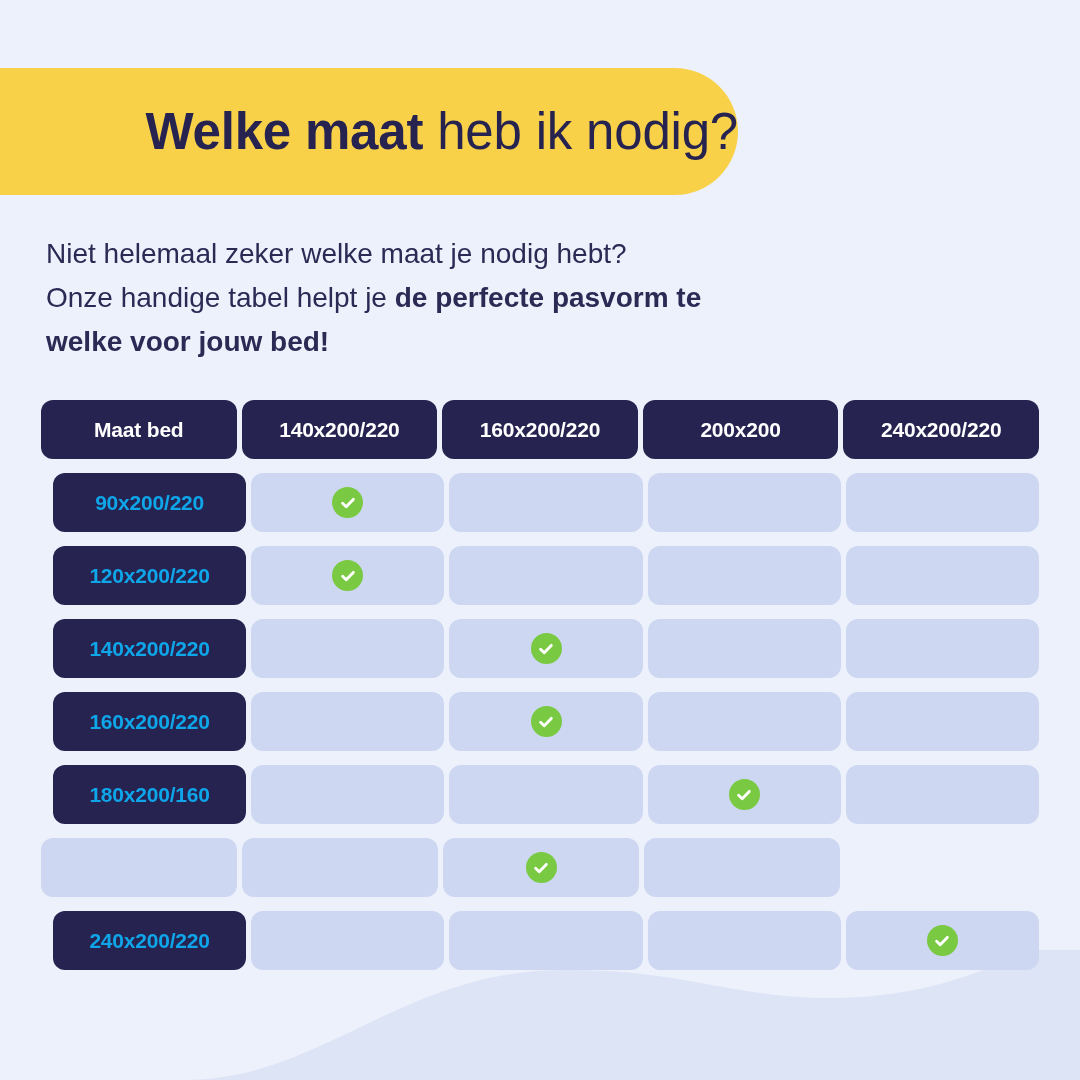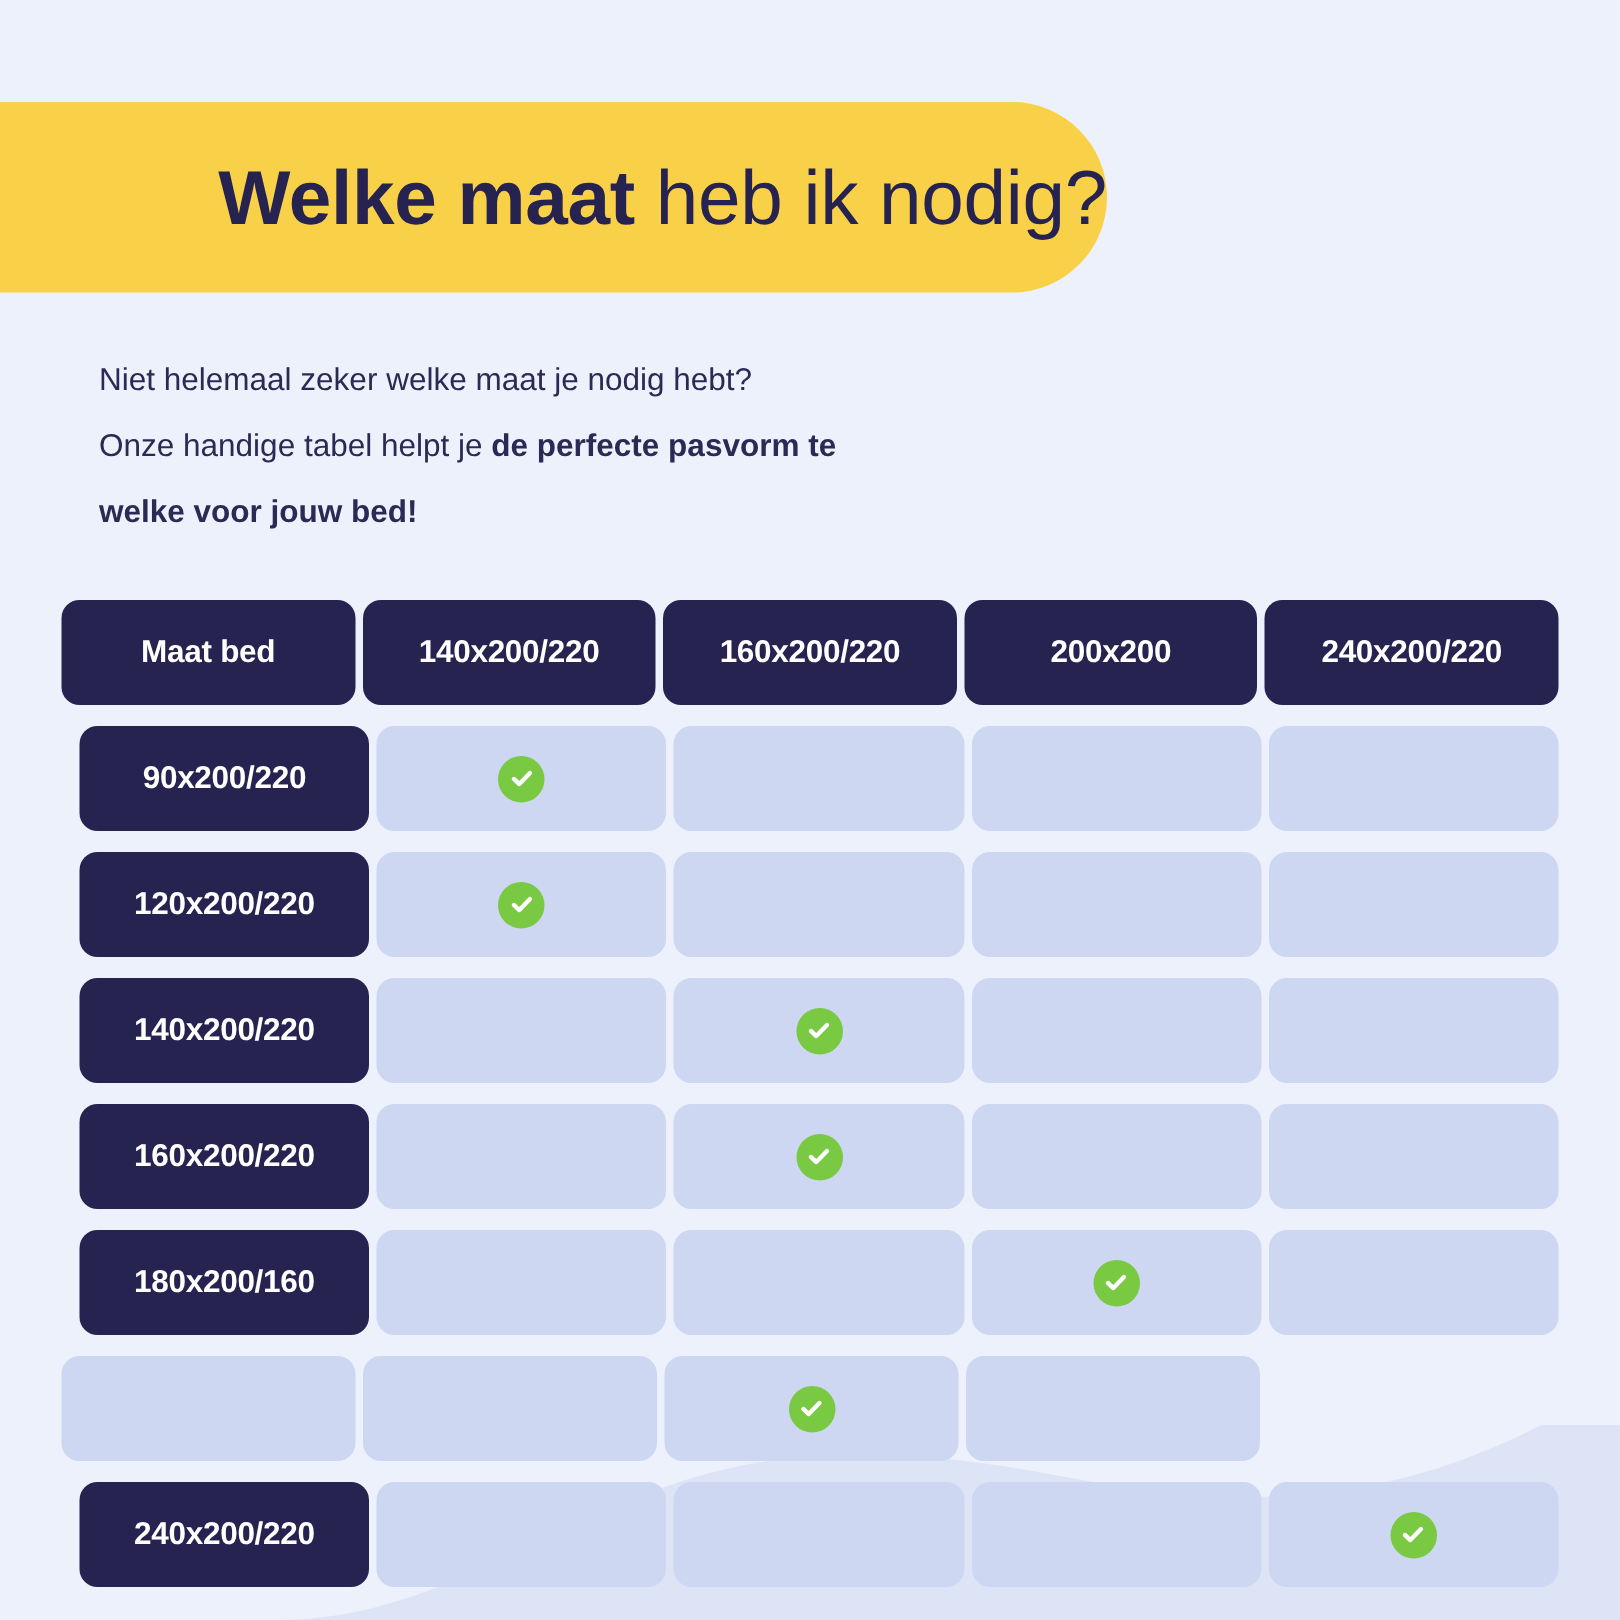--- a/index.html
+++ b/index.html
@@ -56,26 +56,25 @@
   .title-light {
     font-weight: 400;
   }
 
   
   .intro {
     position: absolute;
     left: 46px;
     top: 232px;
     width: 900px;
-    font-size: 21px;
+    font-size: 28px;
     line-height: 44px;
     color: #2B2A55;
     font-weight: 400;
     z-index: 2;
-    margin-left: 20px;
   }
   .intro b {
     font-weight: 700;
   }
 
   
   .size-table {
     position: absolute;
     left: 41px;
     top: 400px;
@@ -85,37 +84,37 @@
   .table-row {
     display: flex;
     gap: 5px;
     margin-bottom: 14px;
   }
   .table-row:last-child {
     margin-bottom: 0;
   }
   .cell {
     width: 196px;
-    height: 70px;
+    height: 59px;
     border-radius: 12px;
     display: flex;
     align-items: center;
     justify-content: center;
     box-sizing: border-box;
   }
   .cell.head {
     background: #262350;
     color: #FFFFFF;
     font-weight: 700;
     font-size: 21px;
     letter-spacing: -0.2px;
   }
   .cell.rowlabel {
     background: #262350;
-    color: #ffffff;
+    color: #0ea5e9;
     font-weight: 700;
     font-size: 21px;
     letter-spacing: -0.2px;
     margin-left: 12px;
   }
   .cell.data {
     background: #CDD7F2;
   }
 
   

